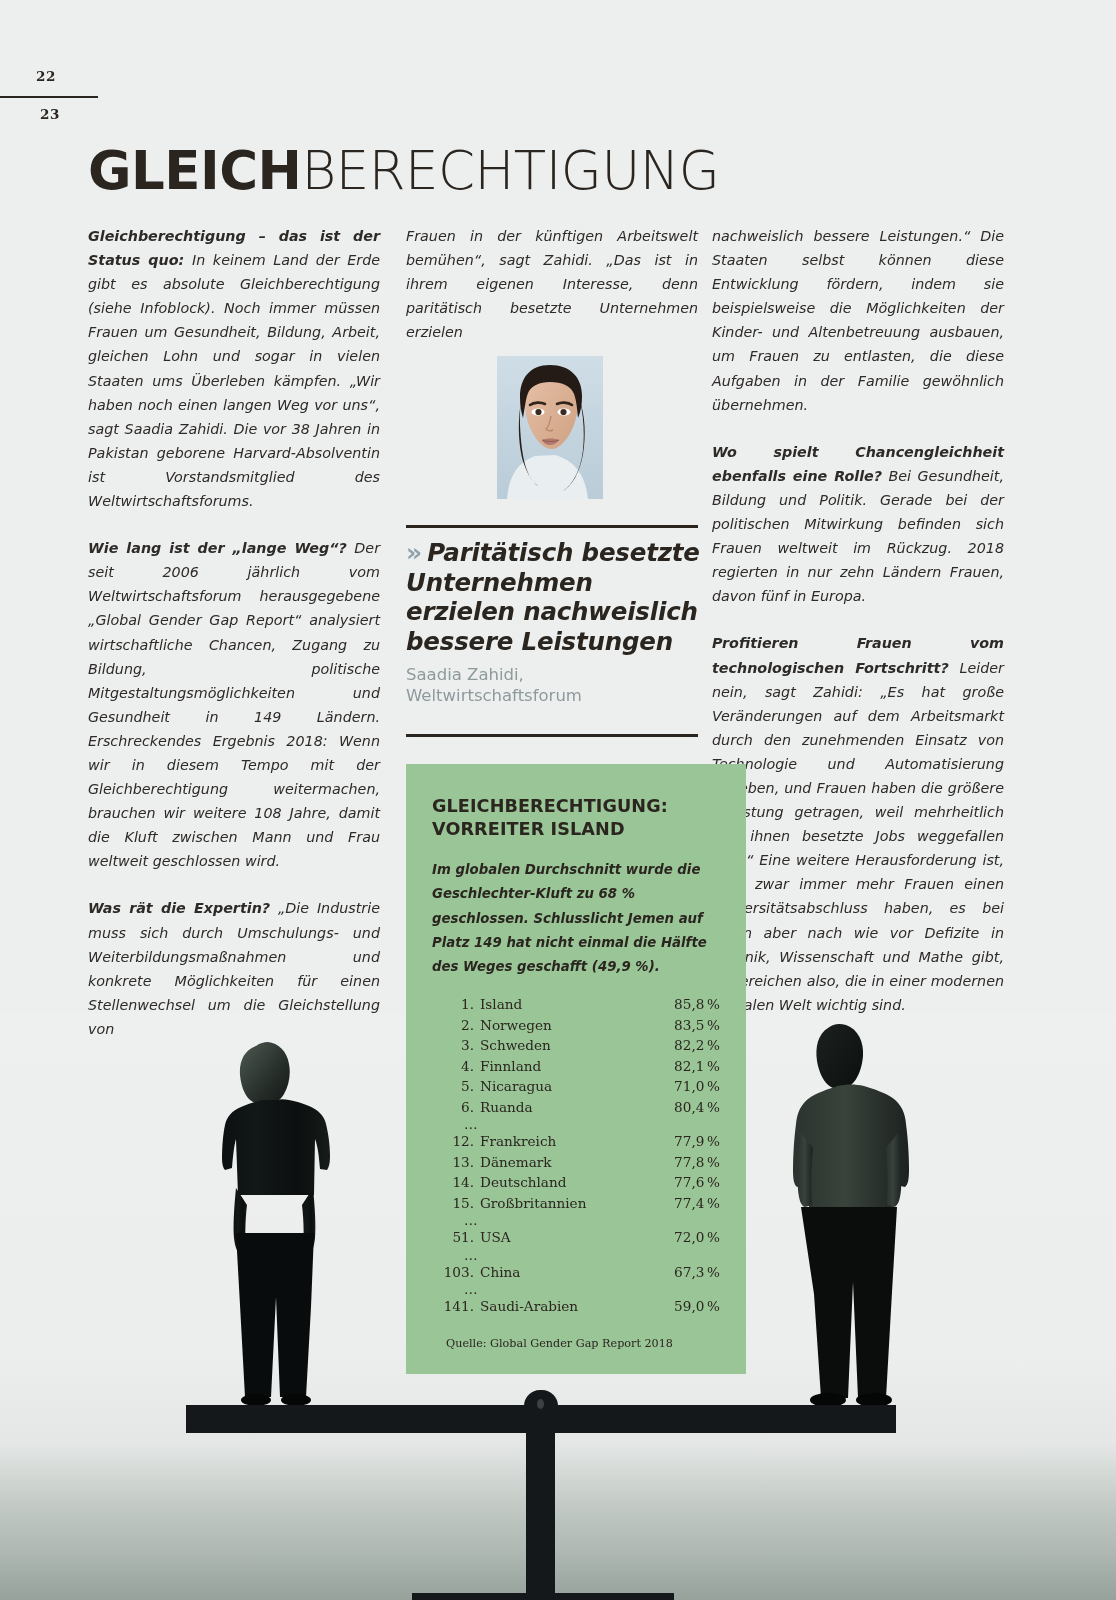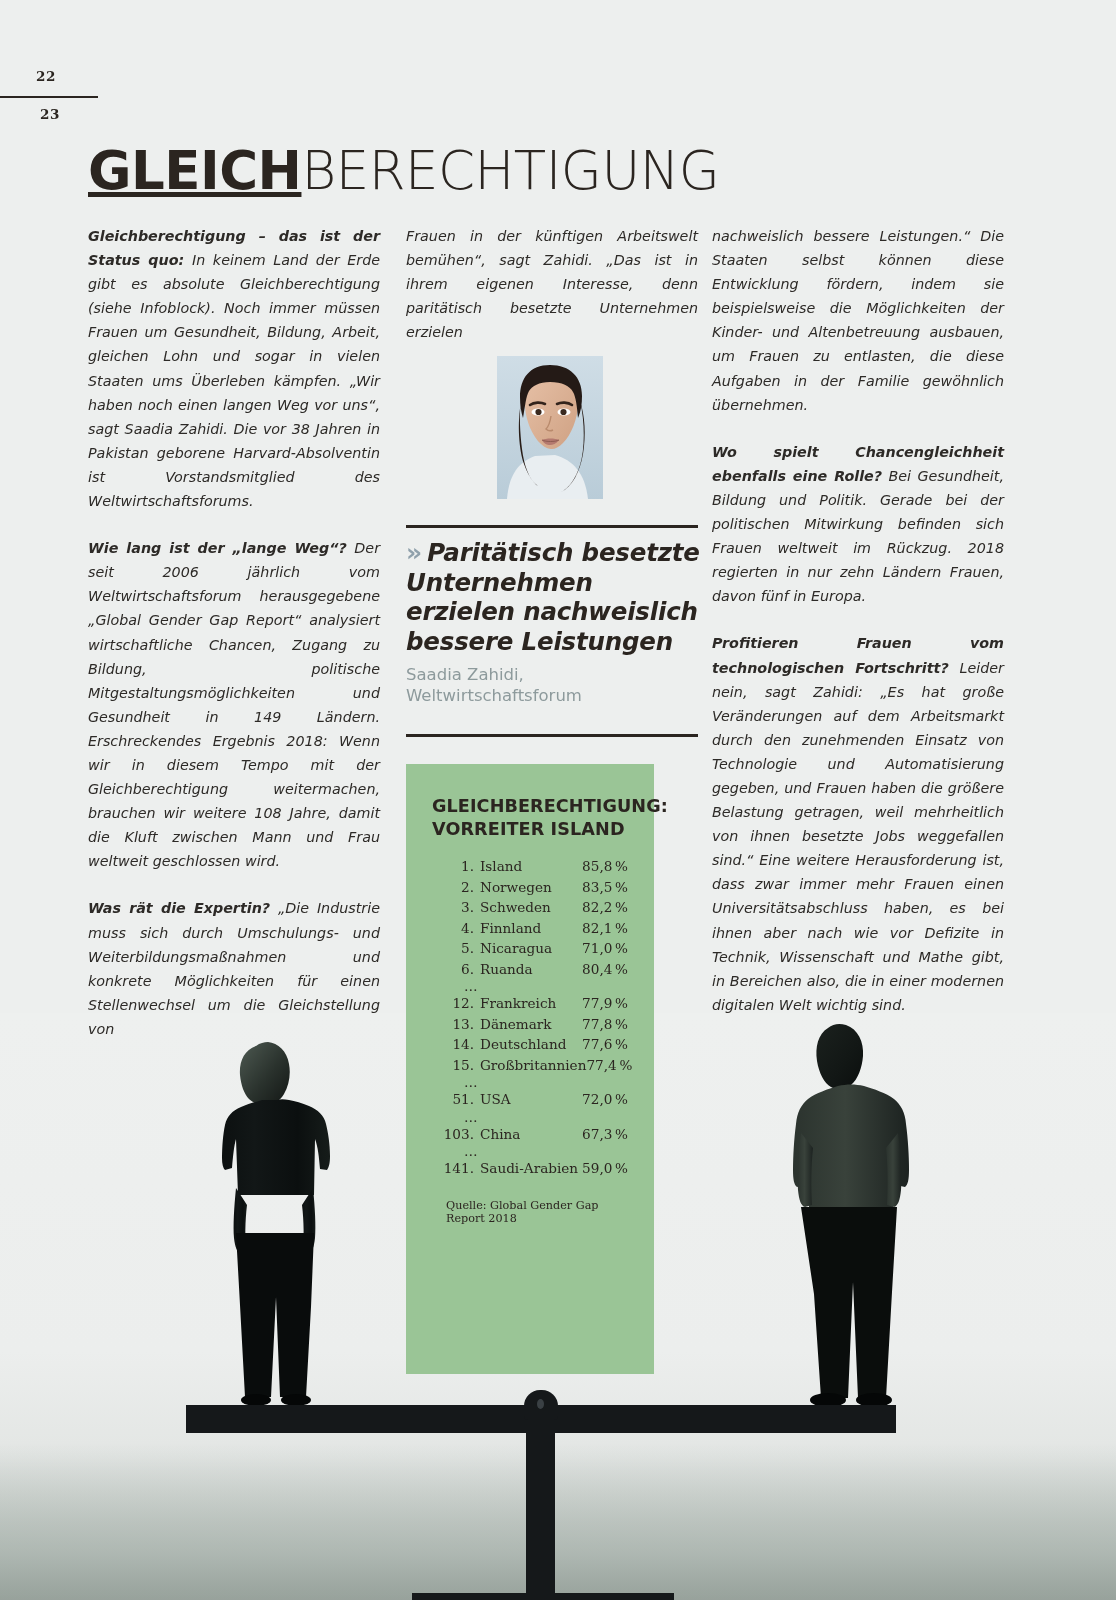--- a/index.html
+++ b/index.html
@@ -14,21 +14,21 @@
   #page{position:absolute;inset:0;overflow:hidden;margin-top:28px;}
 
   .folio{position:absolute;font-weight:bold;font-size:13.5px;color:#2b2520;
          letter-spacing:.5px;font-family:"DejaVu Serif","Liberation Serif",serif;}
   #folio-22{left:36px;top:40px;}
   #folio-23{left:40px;top:78px;}
   #folio-rule{position:absolute;left:0;top:68px;width:98px;height:1.5px;background:#2b2520;}
 
   #headline{position:absolute;left:88px;top:116px;font-size:53px;line-height:1;
             color:#2b2520;white-space:nowrap;}
-  #headline .hl-bold{font-weight:bold;letter-spacing:-.5px;text-decoration:underline;}
+  #headline .hl-bold{font-weight:bold;letter-spacing:-.5px;}
   #headline .hl-light{font-weight:300;letter-spacing:-.5px;}
 
   
   #photo{position:absolute;left:0;top:985px;width:1116px;height:615px;overflow:hidden;
          background:linear-gradient(to bottom,#eef0ef 0%,#eceeed 55%,#e3e6e4 72%,#ced4d0 86%,#b9c0bb 100%);}
   #floor-haze{position:absolute;left:0;top:430px;width:100%;height:185px;
               background:linear-gradient(to bottom,rgba(175,185,179,0) 0%,rgba(150,162,155,.55) 60%,rgba(128,140,133,.8) 100%);}
   .fig{position:absolute;}
 
   
@@ -66,21 +66,21 @@
   #pq-rule-top{position:absolute;left:406px;top:497px;width:292px;height:3px;background:#2b2520;}
   #pullquote{position:absolute;left:406px;top:510px;width:300px;}
   #pq-text{font-size:24.5px;line-height:29.5px;font-weight:bold;font-style:italic;
            color:#2b2520;letter-spacing:-.2px;}
   #pq-chevron{color:#8fa0ab;font-weight:bold;font-style:normal;letter-spacing:-4px;
               margin-right:9px;font-size:25px;}
   #pq-attrib{margin-top:9px;font-size:16.5px;line-height:20.5px;color:#8d9a9c;font-weight:400;}
   #pq-rule-bottom{position:absolute;left:406px;top:706px;width:292px;height:3px;background:#2b2520;}
 
   
-  #infobox{position:absolute;left:406px;top:736px;width:248px;height:610px;background:#9ac596;}
+  #infobox{position:absolute;left:406px;top:736px;width:340px;height:610px;background:#9ac596;}
   #infobox-inner{padding:31px 26px 0 26px;}
   #info-title{font-size:17.6px;line-height:23px;font-weight:bold;color:#2b2520;letter-spacing:.1px;}
   #info-lead{margin-top:17px;font-size:13.3px;line-height:24.3px;font-weight:bold;font-style:italic;color:#2b2520;}
 
   #ranking{margin-top:15px;font-family:"DejaVu Serif","Liberation Serif",serif;}
   .rank-row{display:flex;align-items:baseline;font-size:13.6px;line-height:20.5px;color:#2b2520;}
   .rank-row .rk{width:42px;text-align:right;padding-right:6px;flex:none;}
   .rank-row .nm{flex:1;}
   .rank-row .pc{font-weight:normal;text-align:left;white-space:nowrap;}
   .rank-ellipsis{font-size:13.6px;line-height:14px;color:#2b2520;padding-left:32px;
@@ -204,20 +204,21 @@
     <div id="pq-text">
       <span id="pq-chevron">»</span><span>Paritätisch besetzte Unternehmen erzielen nachweislich bessere Leistungen</span>
     </div>
     <div id="pq-attrib"><span>Saadia Zahidi,</span><br><span>Weltwirtschaftsforum</span></div>
   </div>
   <div id="pq-rule-bottom"></div>
 
   <div id="infobox">
     <div id="infobox-inner">
       <div id="info-title">GLEICHBERECHTIGUNG: <br>VORREITER ISLAND</div>
+      <div id="info-lead">Im globalen Durchschnitt wurde die Geschlechter-Kluft zu 68 % geschlossen. Schlusslicht Jemen auf Platz 149 hat nicht einmal die Hälfte des Weges geschafft (49,9 %).</div>
       <div id="ranking">
           <div class="rank-row">
             <span class="rk">1.</span>
             <span class="nm">Island</span>
             <span class="pc">85,8 %</span>
           </div>
           <div class="rank-row">
             <span class="rk">2.</span>
             <span class="nm">Norwegen</span>
             <span class="pc">83,5 %</span>

